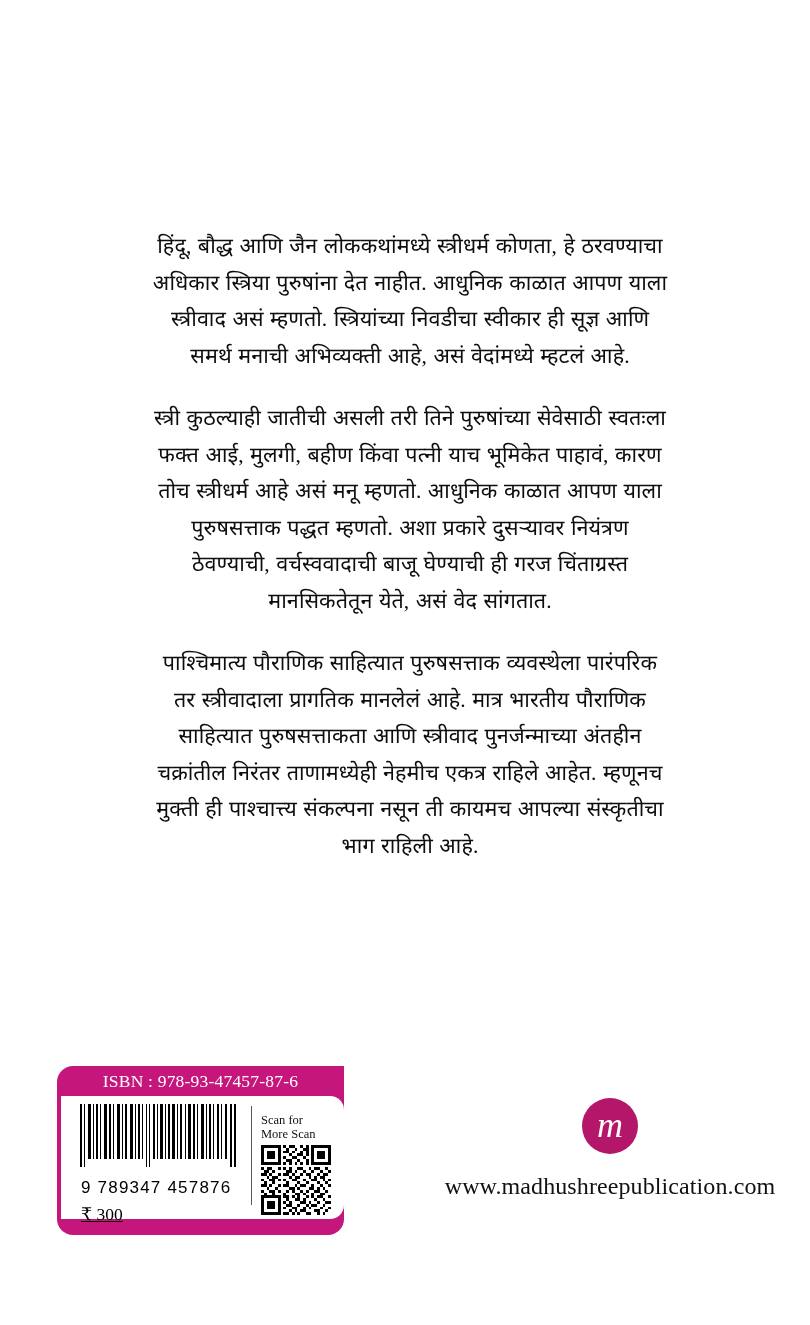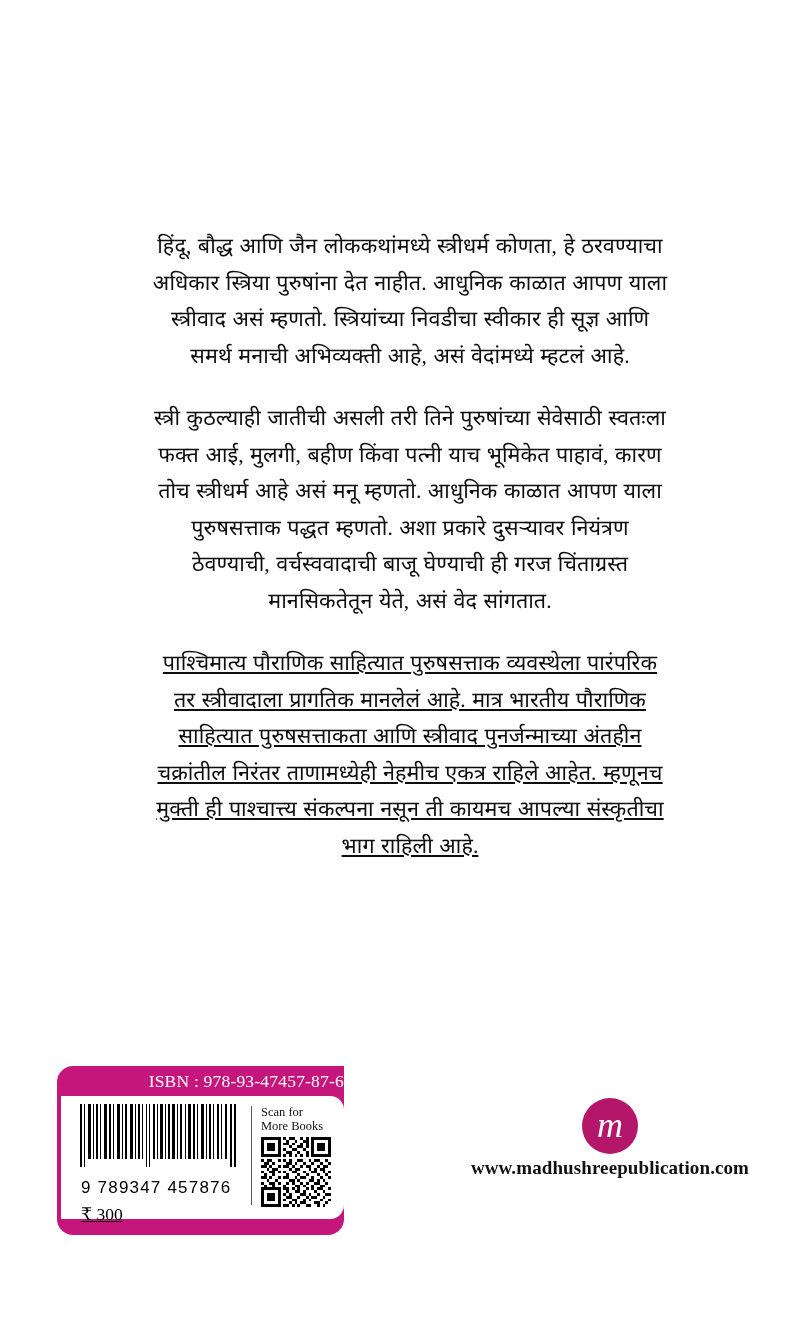--- a/index.html
+++ b/index.html
@@ -30,40 +30,40 @@
   .para {
     text-align: center;
     color: #0d0d0d;
     font-family: "Liberation Serif", "DejaVu Serif", serif;
     font-size: 21.5px;
     line-height: 36.5px;
     letter-spacing: 0.1px;
     margin: 0 0 26px 0;
     word-spacing: 1px;
   }
-  .para:last-child { margin-bottom: 0; text-decoration: underline; }
+  .para:last-child { margin-bottom: 0; }
 
   
   #isbn-panel {
     position: absolute;
     left: 57px;
     top: 1066px;
     width: 287px;
     height: 169px;
     background: #c5167c;
     border-radius: 16px 0 16px 16px;
     box-sizing: border-box;
     padding: 0;
   }
   #isbn-header {
     height: 30px;
     width: 100%;
     display: flex;
     align-items: center;
-    justify-content: flex-end;
+    justify-content: center;
     border-radius: 15px 0 0 0;
     overflow: hidden;
   }
   #isbn-header-text {
     color: #ffffff;
     font-family: "Liberation Serif", "DejaVu Serif", serif;
     font-size: 17.5px;
     letter-spacing: 0.2px;
     white-space: nowrap;
   }
@@ -112,20 +112,21 @@
   #qr-divider {
     width: 1px;
     background: #5a5a5a;
     margin: 10px 0 14px 0;
     flex: 0 0 1px;
   }
   #qr-area {
     flex: 1;
     padding: 9px 0 16px 9px;
     box-sizing: border-box;
+    margin-top: 8px;
   }
   .scan-line {
     font-family: "Liberation Serif", "DejaVu Serif", serif;
     font-size: 12.5px;
     color: #111111;
     line-height: 14px;
     white-space: nowrap;
   }
   #qr-code {
     margin-top: 4px;
@@ -164,26 +165,25 @@
   #publisher-name {
     margin-top: 6px;
     color: #b4166a;
     font-family: "Liberation Serif", "DejaVu Serif", serif;
     font-weight: bold;
     font-size: 27px;
     letter-spacing: 0.5px;
     line-height: 32px;
   }
   #publisher-url {
-    margin-top: 3px;
+    margin-top: 19px;
     color: #111111;
     font-family: "Liberation Serif", "DejaVu Serif", serif;
-    font-size: 19px;
+    font-size: 24px;
     letter-spacing: 0.1px;
-    font-weight: bold;
   }
 </style>
 </head>
 <body>
 
 <div id="page">
 
   <div id="blurb">
     <p class="para">हिंदू, बौद्ध आणि जैन लोककथांमध्ये स्त्रीधर्म कोणता, हे ठरवण्याचा अधिकार स्त्रिया पुरुषांना देत नाहीत. आधुनिक काळात आपण याला स्त्रीवाद असं म्हणतो. स्त्रियांच्या निवडीचा स्वीकार ही सूज्ञ आणि समर्थ मनाची अभिव्यक्ती आहे, असं वेदांमध्ये म्हटलं आहे.</p>
     <p class="para">स्त्री कुठल्याही जातीची असली तरी तिने पुरुषांच्या सेवेसाठी स्वतःला फक्त आई, मुलगी, बहीण किंवा पत्नी याच भूमिकेत पाहावं, कारण तोच स्त्रीधर्म आहे असं मनू म्हणतो. आधुनिक काळात आपण याला पुरुषसत्ताक पद्धत म्हणतो. अशा प्रकारे दुसऱ्यावर नियंत्रण ठेवण्याची, वर्चस्ववादाची बाजू घेण्याची ही गरज चिंताग्रस्त मानसिकतेतून येते, असं वेद सांगतात.</p>
@@ -243,21 +243,21 @@
           </g>
         </svg>
         <div id="barcode-digits">9 789347 457876</div>
         <div id="price-text">₹ 300</div>
       </div>
 
       <div id="qr-divider"></div>
 
       <div id="qr-area">
         <div class="scan-line">Scan for</div>
-        <div class="scan-line">More Books</div>
+        <div class="scan-line">More Scan</div>
         <svg id="qr-code" viewBox="0 0 25 25" shape-rendering="crispEdges">
           <rect width="25" height="25" fill="#ffffff"></rect>
           <g fill="#000000">
 
             <rect x="0" y="0" width="7" height="1"></rect>
               <rect x="0" y="6" width="7" height="1"></rect>
             <rect x="0" y="0" width="1" height="7"></rect>
               <rect x="6" y="0" width="1" height="7"></rect>
             <rect x="2" y="2" width="3" height="3"></rect>
 

